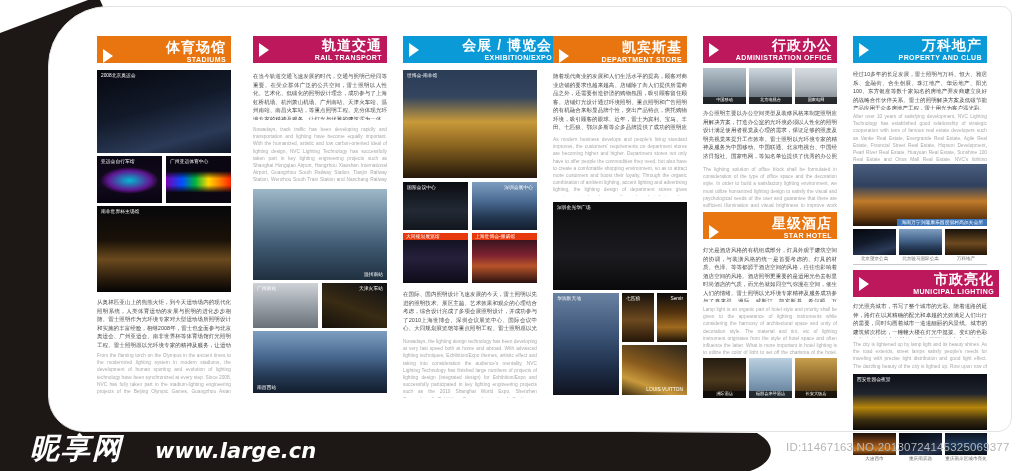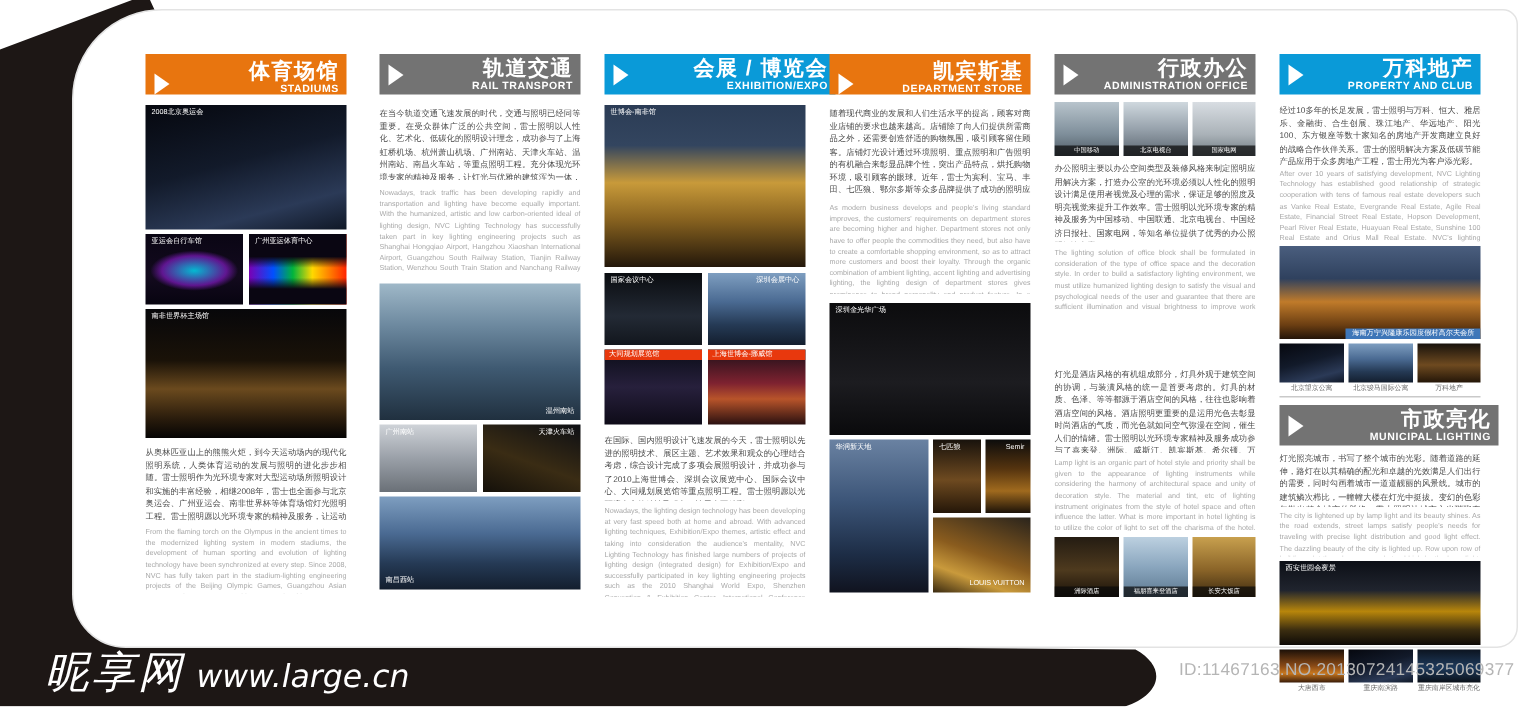--- a/index.html
+++ b/index.html
@@ -6,21 +6,21 @@
   .stage{position:relative;width:1024px;height:471px;background:#fff;overflow:hidden;
          font-family:"Liberation Sans","DejaVu Sans",sans-serif;}
   .black-shape{position:absolute;left:0;top:0;z-index:0;}
   .card{position:absolute;left:48px;top:6px;width:964px;height:426px;background:#fff;
         border:1px solid #e3e3e3;box-sizing:border-box;z-index:1;
         border-radius:60px 10px 14px 36px;}
   .panel-el{position:absolute;z-index:2;}
   
   .hdr{display:flex;align-items:center;height:27px;padding:0 5px 0 6px;box-sizing:border-box;}
   .hdr-orange{background:#e8750f;align-items:flex-end;}
-  .hdr-green{background:#737373;}
+  .hdr-green{background:#be185d;}
   .hdr-blue{background:#0a9ad8;}
   .play{width:0;height:0;border-top:7px solid transparent;border-bottom:7px solid transparent;
         border-left:10px solid #fff;flex:0 0 auto;}
   .hdr-txt{flex:1;text-align:right;color:#fff;line-height:1;}
   .hdr-cn{font-size:14px;font-weight:bold;letter-spacing:1px;display:block;}
   .hdr-en{font-size:7px;font-weight:bold;letter-spacing:.4px;display:block;margin-top:2px;}
   
   .txt-cn{font-size:5.5px;line-height:1.55;color:#4a4a4a;text-align:justify;overflow:hidden;}
   .txt-en{font-size:4.8px;line-height:1.5;color:#a9a9a9;text-align:justify;overflow:hidden;}
   
@@ -64,21 +64,21 @@
   .office2{background:linear-gradient(180deg,#cfd8de,#97a2ac 50%,#5a646e);}
   .office3{background:linear-gradient(180deg,#d8dde2,#aab2b8 60%,#707a82);}
   .hotel1{background:linear-gradient(180deg,#241c12,#4e3a1e 55%,#181008);}
   .hotel2{background:linear-gradient(180deg,#bcd0e0,#8aa6be 50%,#5c7890);}
   .hotel3{background:linear-gradient(180deg,#c8a04e,#8a6428 55%,#3c2a10);}
   .warm-resort{background:linear-gradient(180deg,#4a5e7e 0%,#2f415e 35%,#c07b2a 60%,#6b3e12 85%,#241408);}
   .night-gold{background:linear-gradient(180deg,#0c0f16 0%,#20242e 35%,#b8860b 60%,#3c2e10 82%,#0e0a06);}
   .warm-temple{background:linear-gradient(180deg,#1c1008,#8a4a16 50%,#c87820 72%,#3a1c08);}
   
   .nipic-logo{position:absolute;left:30px;top:429px;z-index:4;color:#fff;font-style:italic;
-              font-weight:normal;white-space:nowrap;display:flex;align-items:baseline;}
+              font-weight:bold;white-space:nowrap;display:flex;align-items:baseline;gap:24px;}
   .nipic-cn{font-size:29px;letter-spacing:2px;font-family:"DejaVu Sans",sans-serif;}
   .nipic-url{font-size:21px;margin-left:8px;font-family:"DejaVu Sans",sans-serif;}
   .id-mark{position:absolute;left:786px;top:441px;z-index:5;color:#b5b5b5;font-size:11.5px;
            letter-spacing:.2px;white-space:nowrap;}
 </style>
 </head>
 <body>
 
 <div class="stage">
 
@@ -194,20 +194,27 @@
   </div>
   <div class="panel-el photo office2" style="left:749px;top:68px;width:43px;height:36px;">
     <span class="cap cap-bar-dark">北京电视台</span>
   </div>
   <div class="panel-el photo office3" style="left:795px;top:68px;width:42px;height:36px;">
     <span class="cap cap-bar-dark">国家电网</span>
   </div>
   <div class="panel-el txt-cn" style="left:703px;top:109px;width:134px;height:52px;">办公照明主要以办公空间类型及装修风格来制定照明应用解决方案，打造办公室的光环境必须以人性化的照明设计满足使用者视觉及心理的需求，保证足够的照度及明亮视觉来提升工作效率。雷士照明以光环境专家的精神及服务为中国移动、中国联通、北京电视台、中国经济日报社、国家电网，等知名单位提供了优秀的办公照明解决方案。</div>
   <div class="panel-el txt-en" style="left:703px;top:166px;width:134px;height:42px;">The lighting solution of office block shall be formulated in consideration of the type of office space and the decoration style. In order to build a satisfactory lighting environment, we must utilize humanized lighting design to satisfy the visual and psychological needs of the user and guarantee that there are sufficient illumination and visual brightness to improve work efficiency. With the professional spirit and service of lighting-environment experts, NVC Lighting Technology has provided outstanding solutions of office lighting to well-known units such as China Mobile, China Unicom, Beijing TV Station, Economic Daily News and State Grid.</div>
 
+  <div class="panel-el hdr hdr-orange" style="left:703px;top:212px;width:134px;">
+    <span class="play"></span>
+    <span class="hdr-txt">
+      <span class="hdr-cn">星级酒店</span>
+      <span class="hdr-en">STAR HOTEL</span>
+    </span>
+  </div>
   <div class="panel-el txt-cn" style="left:703px;top:246px;width:134px;height:56px;">灯光是酒店风格的有机组成部分，灯具外观于建筑空间的协调，与装潢风格的统一是首要考虑的。灯具的材质、色泽、等等都源于酒店空间的风格，往往也影响着酒店空间的风格。酒店照明更重要的是运用光色去彰显时尚酒店的气质，而光色就如同空气弥漫在空间，催生人们的情绪。雷士照明以光环境专家精神及服务成功参与了喜来登、洲际、威斯汀、凯宾斯基、希尔顿、万豪，等国内外星级酒店的照明工程。</div>
   <div class="panel-el txt-en" style="left:703px;top:306px;width:134px;height:48px;">Lamp light is an organic part of hotel style and priority shall be given to the appearance of lighting instruments while considering the harmony of architectural space and unity of decoration style. The material and tint, etc of lighting instrument originates from the style of hotel space and often influence the latter. What is more important in hotel lighting is to utilize the color of light to set off the charisma of the hotel. Like air, the color of light permeates the space and comfort people's emotion. With the professional spirit and service of lighting-environment experts, NVC Lighting Technology has successfully taken part in the lighting engineering projects of star-level hotel both at home and abroad such as Sheraton Hotel, Intercontinental Hotel, Westin Hotel, Kempinski Hotel, Hilton Hotel and Marriott Hotel.</div>
   <div class="panel-el photo hotel1" style="left:703px;top:358px;width:43px;height:40px;">
     <span class="cap cap-bar-dark">洲际酒店</span>
   </div>
   <div class="panel-el photo hotel2" style="left:749px;top:358px;width:43px;height:40px;">
     <span class="cap cap-bar-dark">福朋喜来登酒店</span>
   </div>
   <div class="panel-el photo hotel3" style="left:795px;top:358px;width:42px;height:40px;">
     <span class="cap cap-bar-dark">长安大饭店</span>

